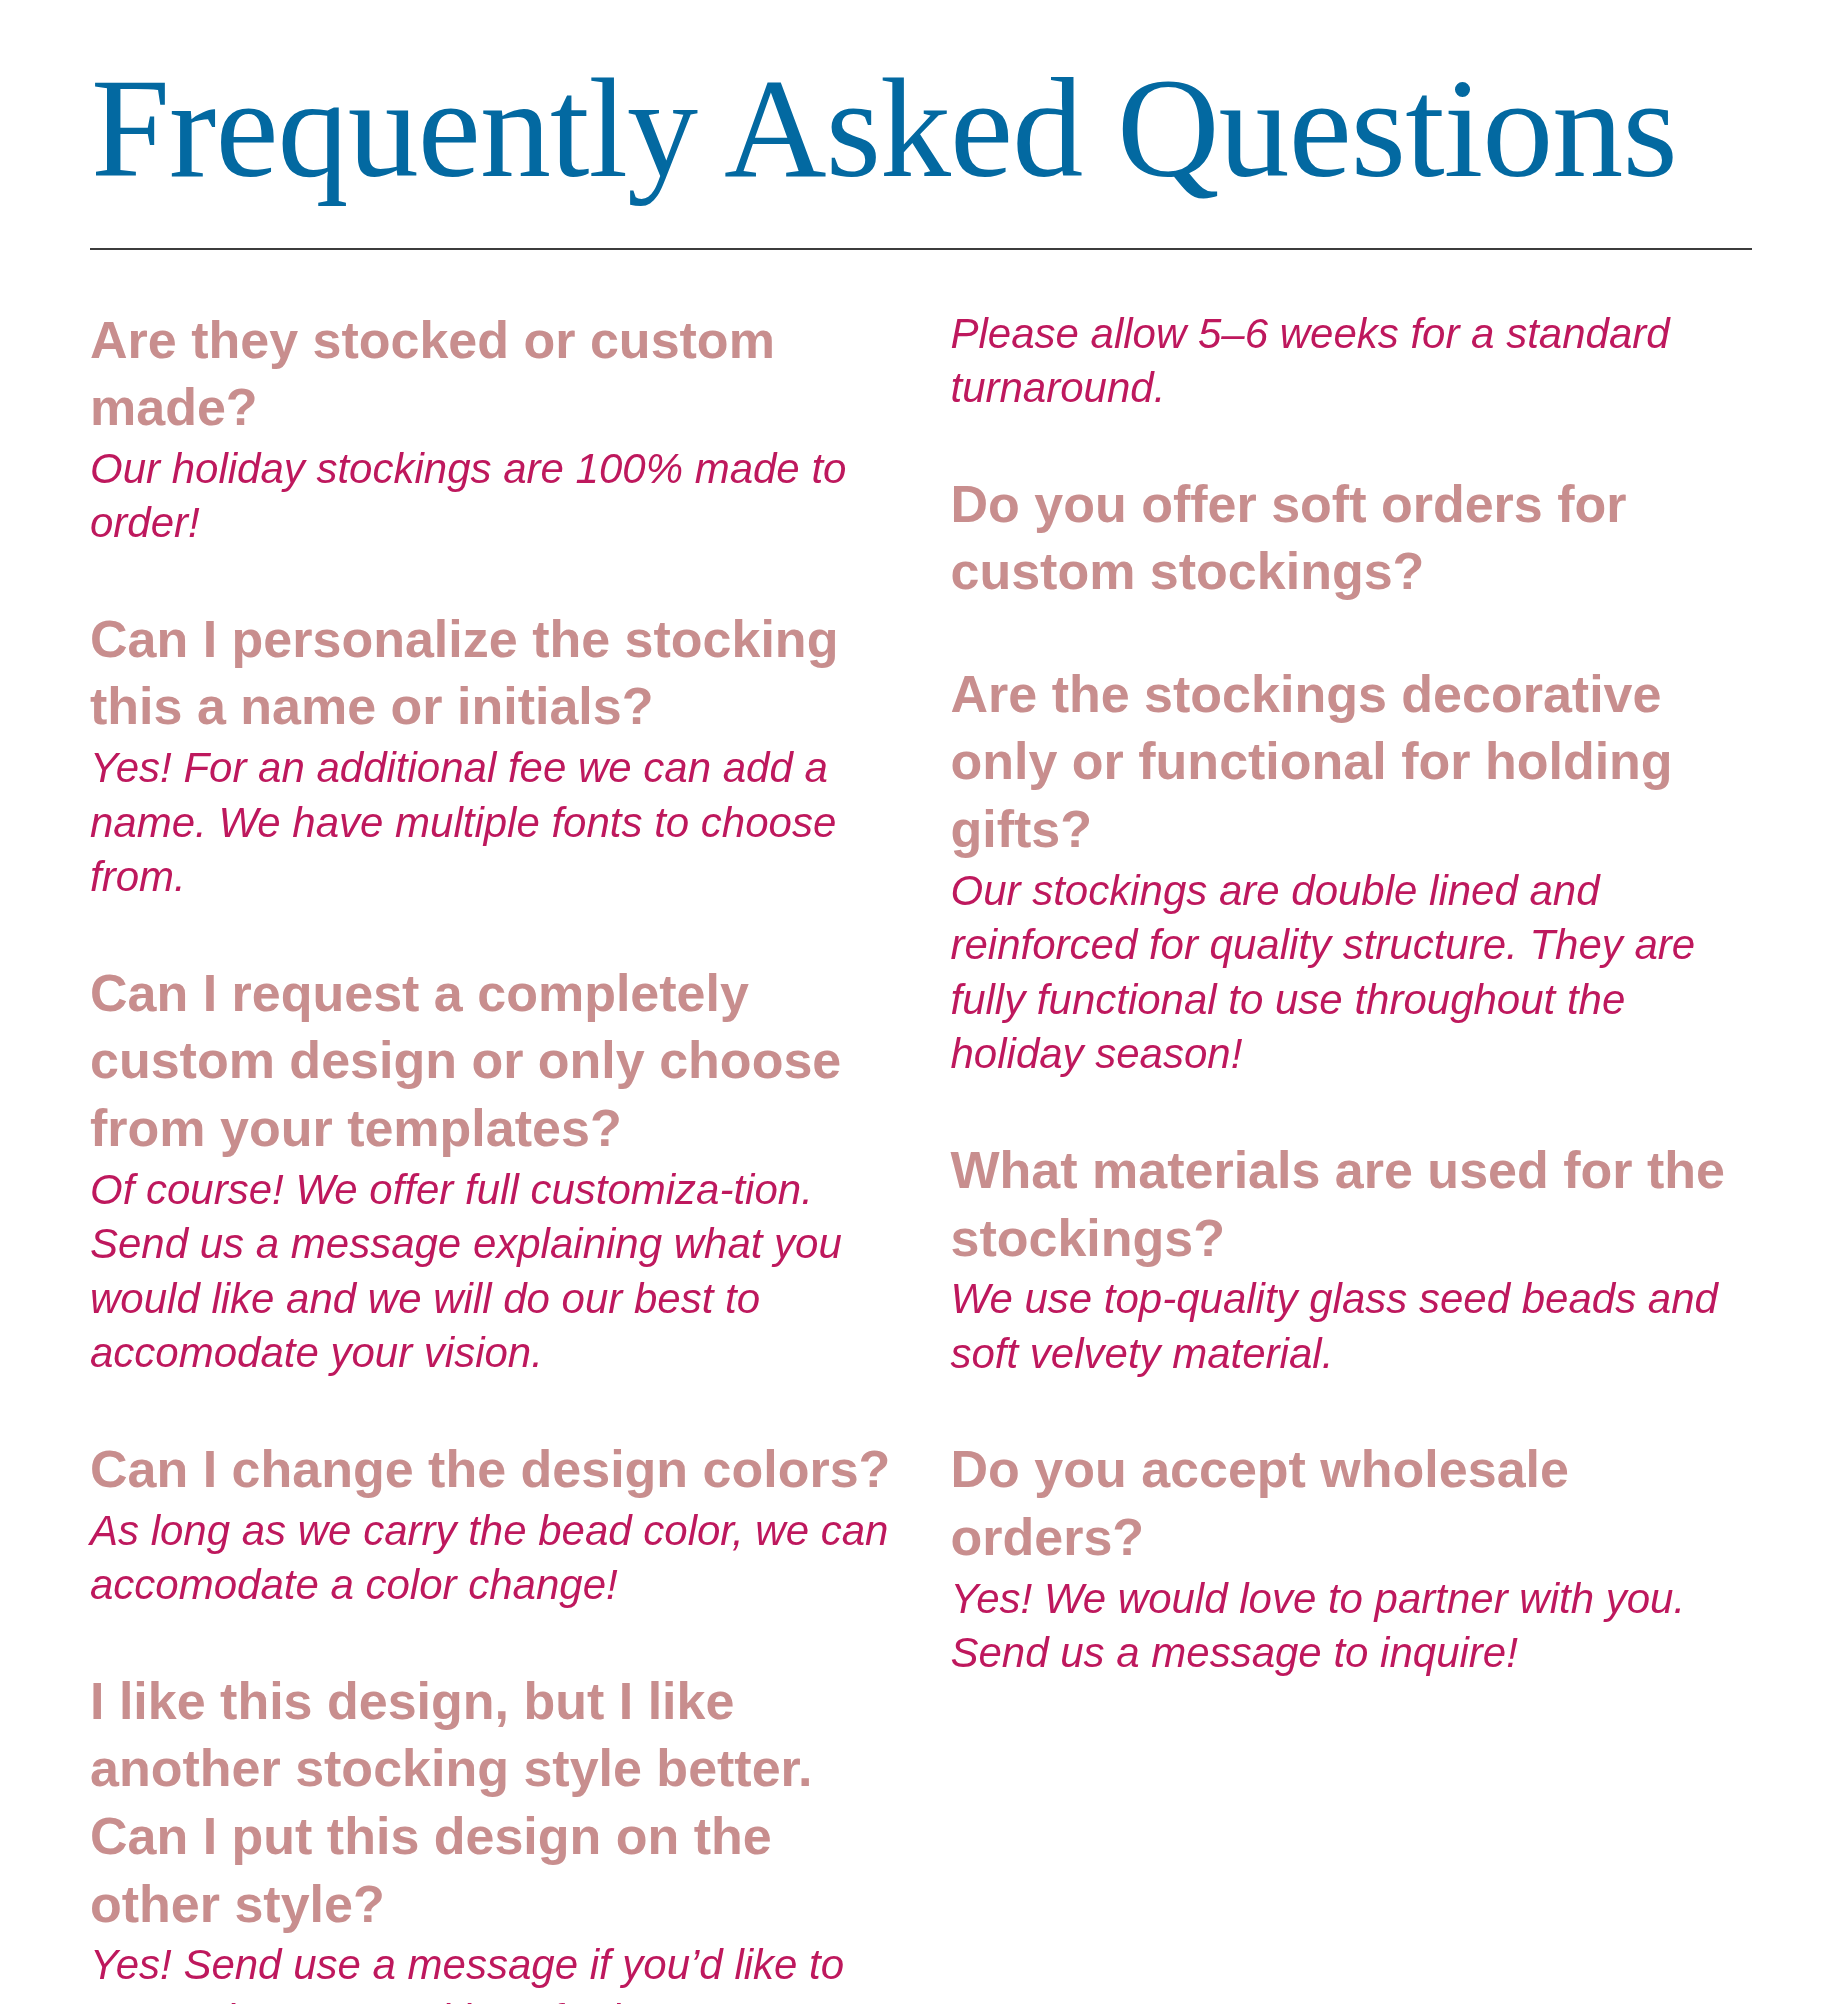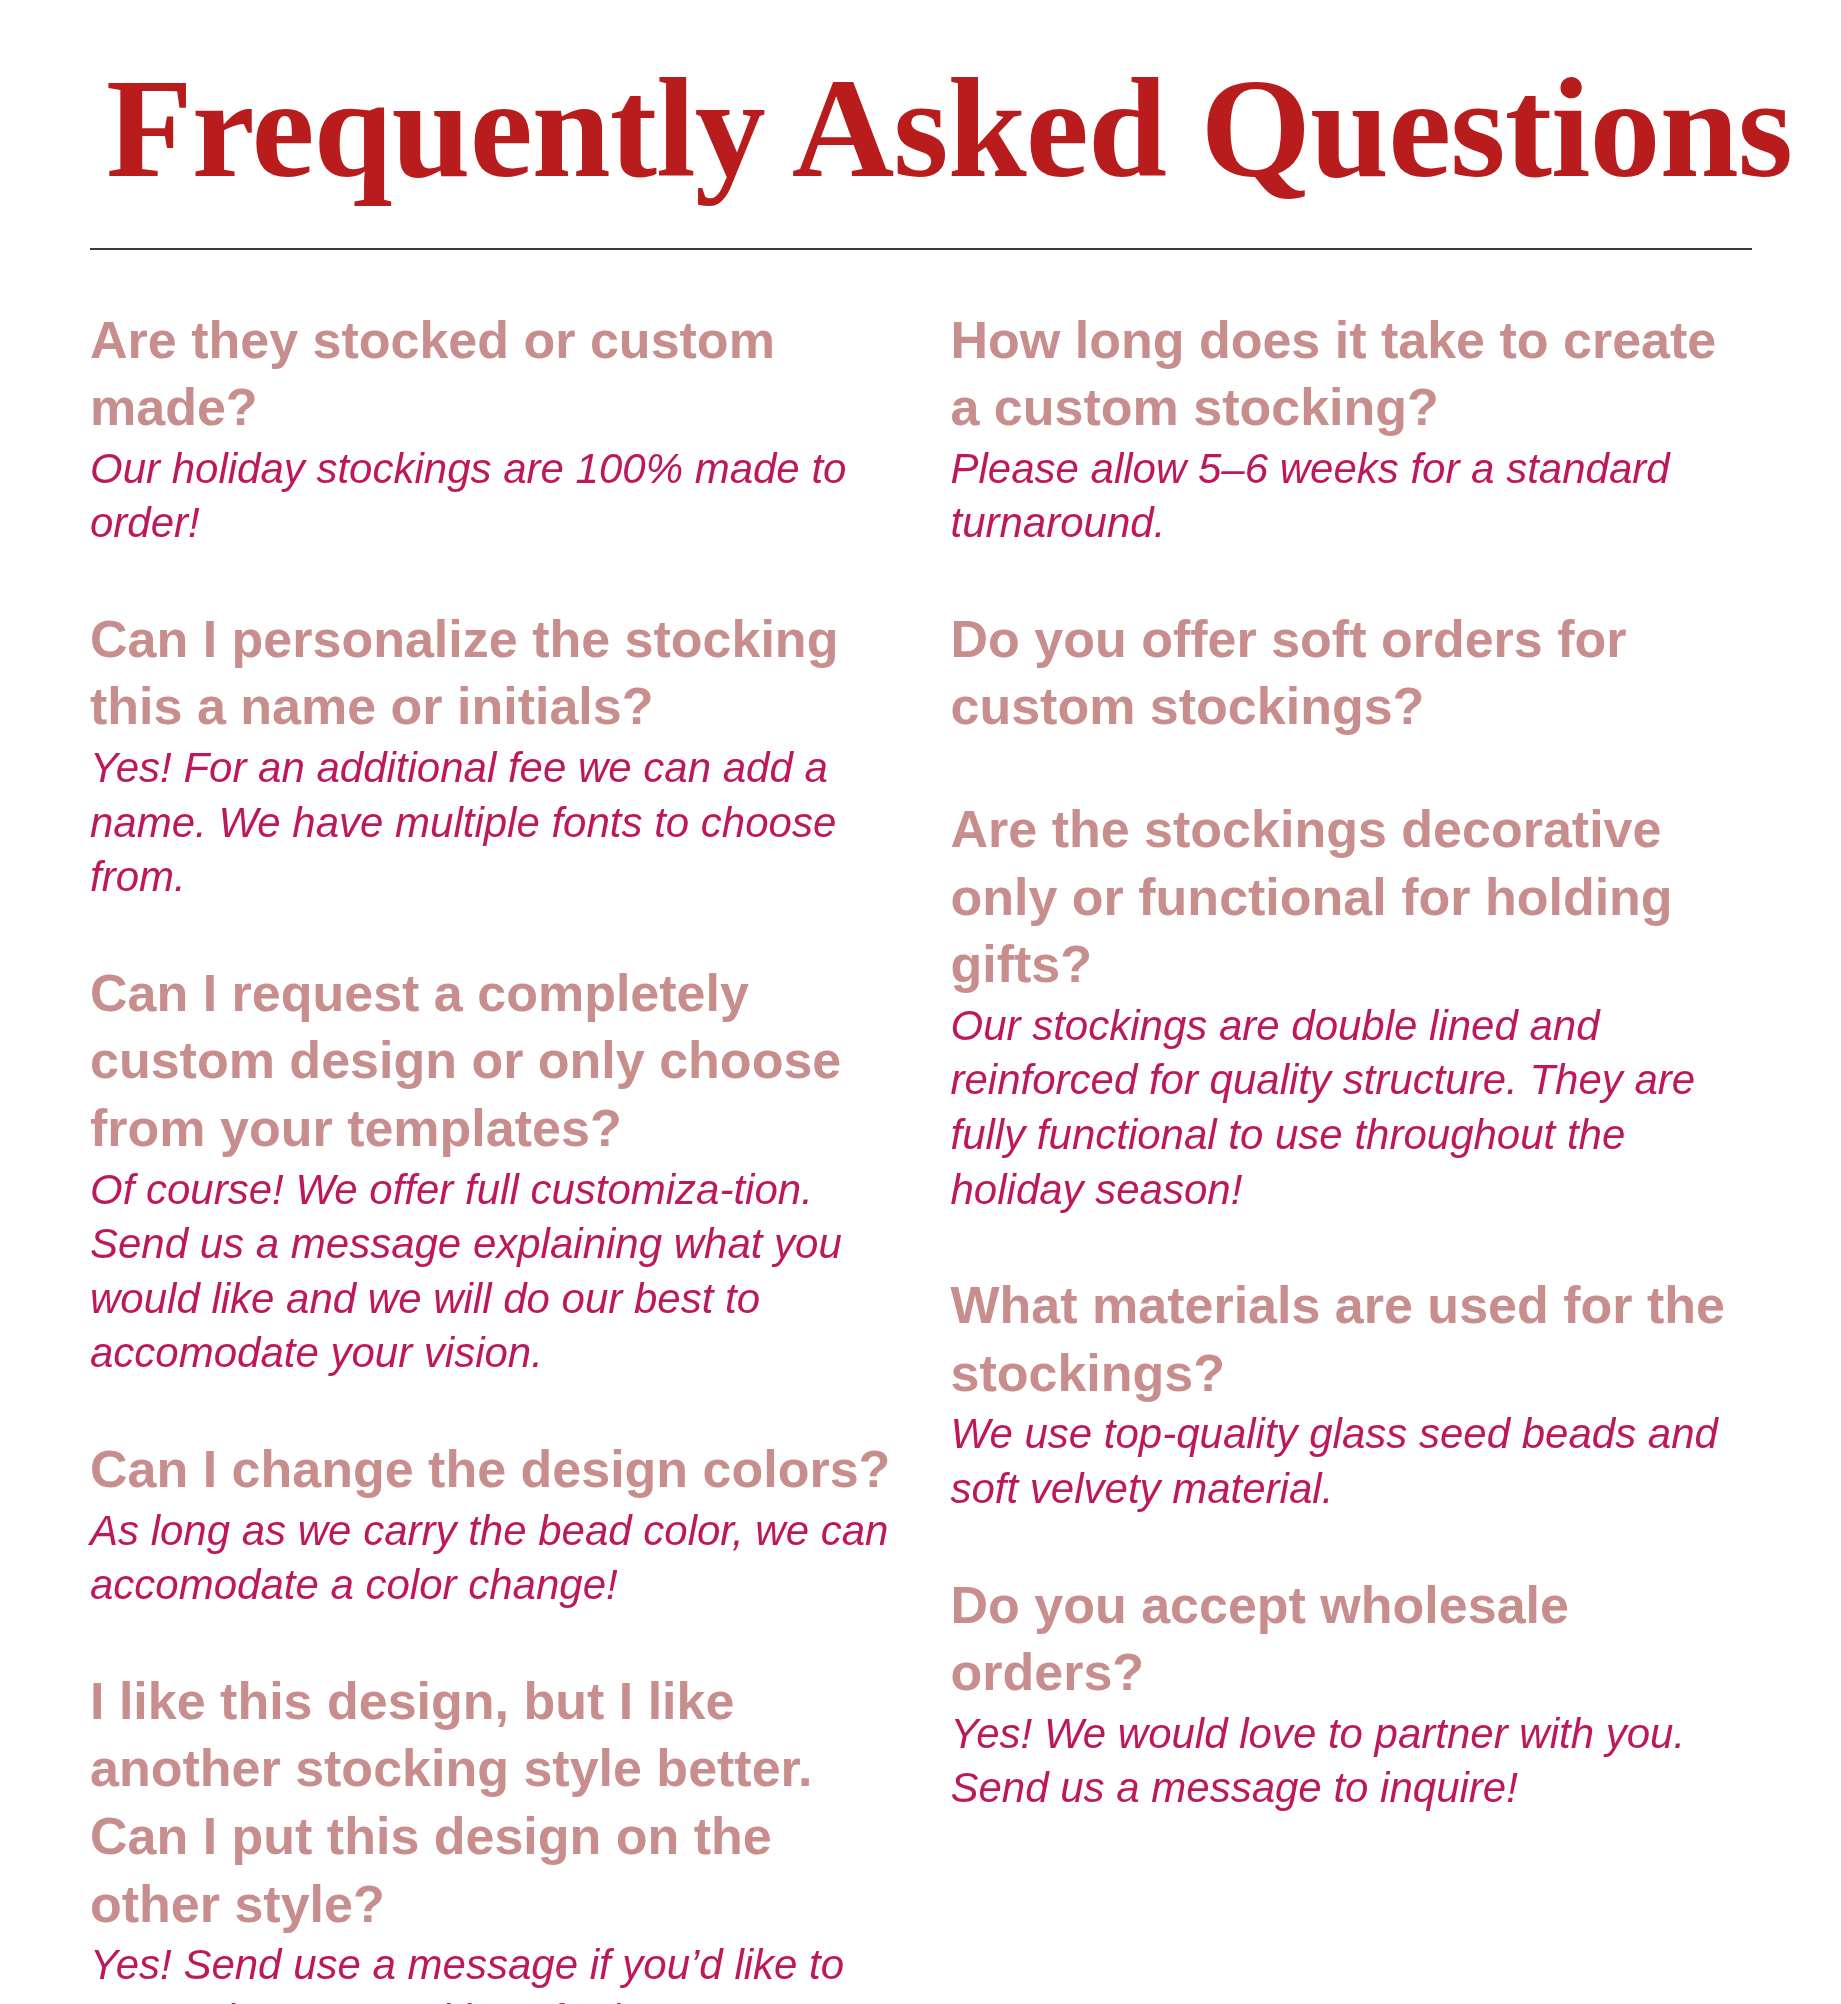--- a/index.html
+++ b/index.html
@@ -15,26 +15,26 @@
   }
   .page {
     box-sizing: border-box;
     width: 1842px;
     min-height: 2004px;
     padding: 32px 90px 38px 90px;
     background: #ffffff;
   }
   .title {
     font-family: "Liberation Serif", serif;
-    font-weight: bold;
+    font-weight: normal;
     font-size: 142px;
     line-height: 1.06;
     letter-spacing: -0.9px;
-    color: #b91c1c;
-    margin: 21px 0 0 16px;
+    color: #0369a1;
+    margin: 21px 0 0 1px;
     white-space: nowrap;
   }
   .divider {
     border: none;
     border-top: 2.8px solid #3c3c3c;
     margin: 44px 0 0 0;
   }
   .columns {
     display: flex;
     gap: 59px;
@@ -95,21 +95,20 @@
         <p class="a">As long as we carry the bead color, we can accomodate a color change!</p>
       </section>
       <section class="faq">
         <p class="q">I like this design, but I like another stocking style better. Can I put this design on the other style?</p>
         <p class="a">Yes! Send use a message if you’d like to customize our stockings further.</p>
       </section>
     </div>
 
     <div class="col">
       <section class="faq">
-        <p class="q">How long does it take to create a custom stocking?</p>
         <p class="a">Please allow 5–6 weeks for a standard turnaround.</p>
       </section>
       <section class="faq">
         <p class="q">Do you offer soft orders for custom stockings?</p>
       </section>
       <section class="faq">
         <p class="q">Are the stockings decorative only or functional for holding gifts?</p>
         <p class="a">Our stockings are double lined and reinforced for quality structure. They are fully functional to use throughout the holiday season!</p>
       </section>
       <section class="faq">

